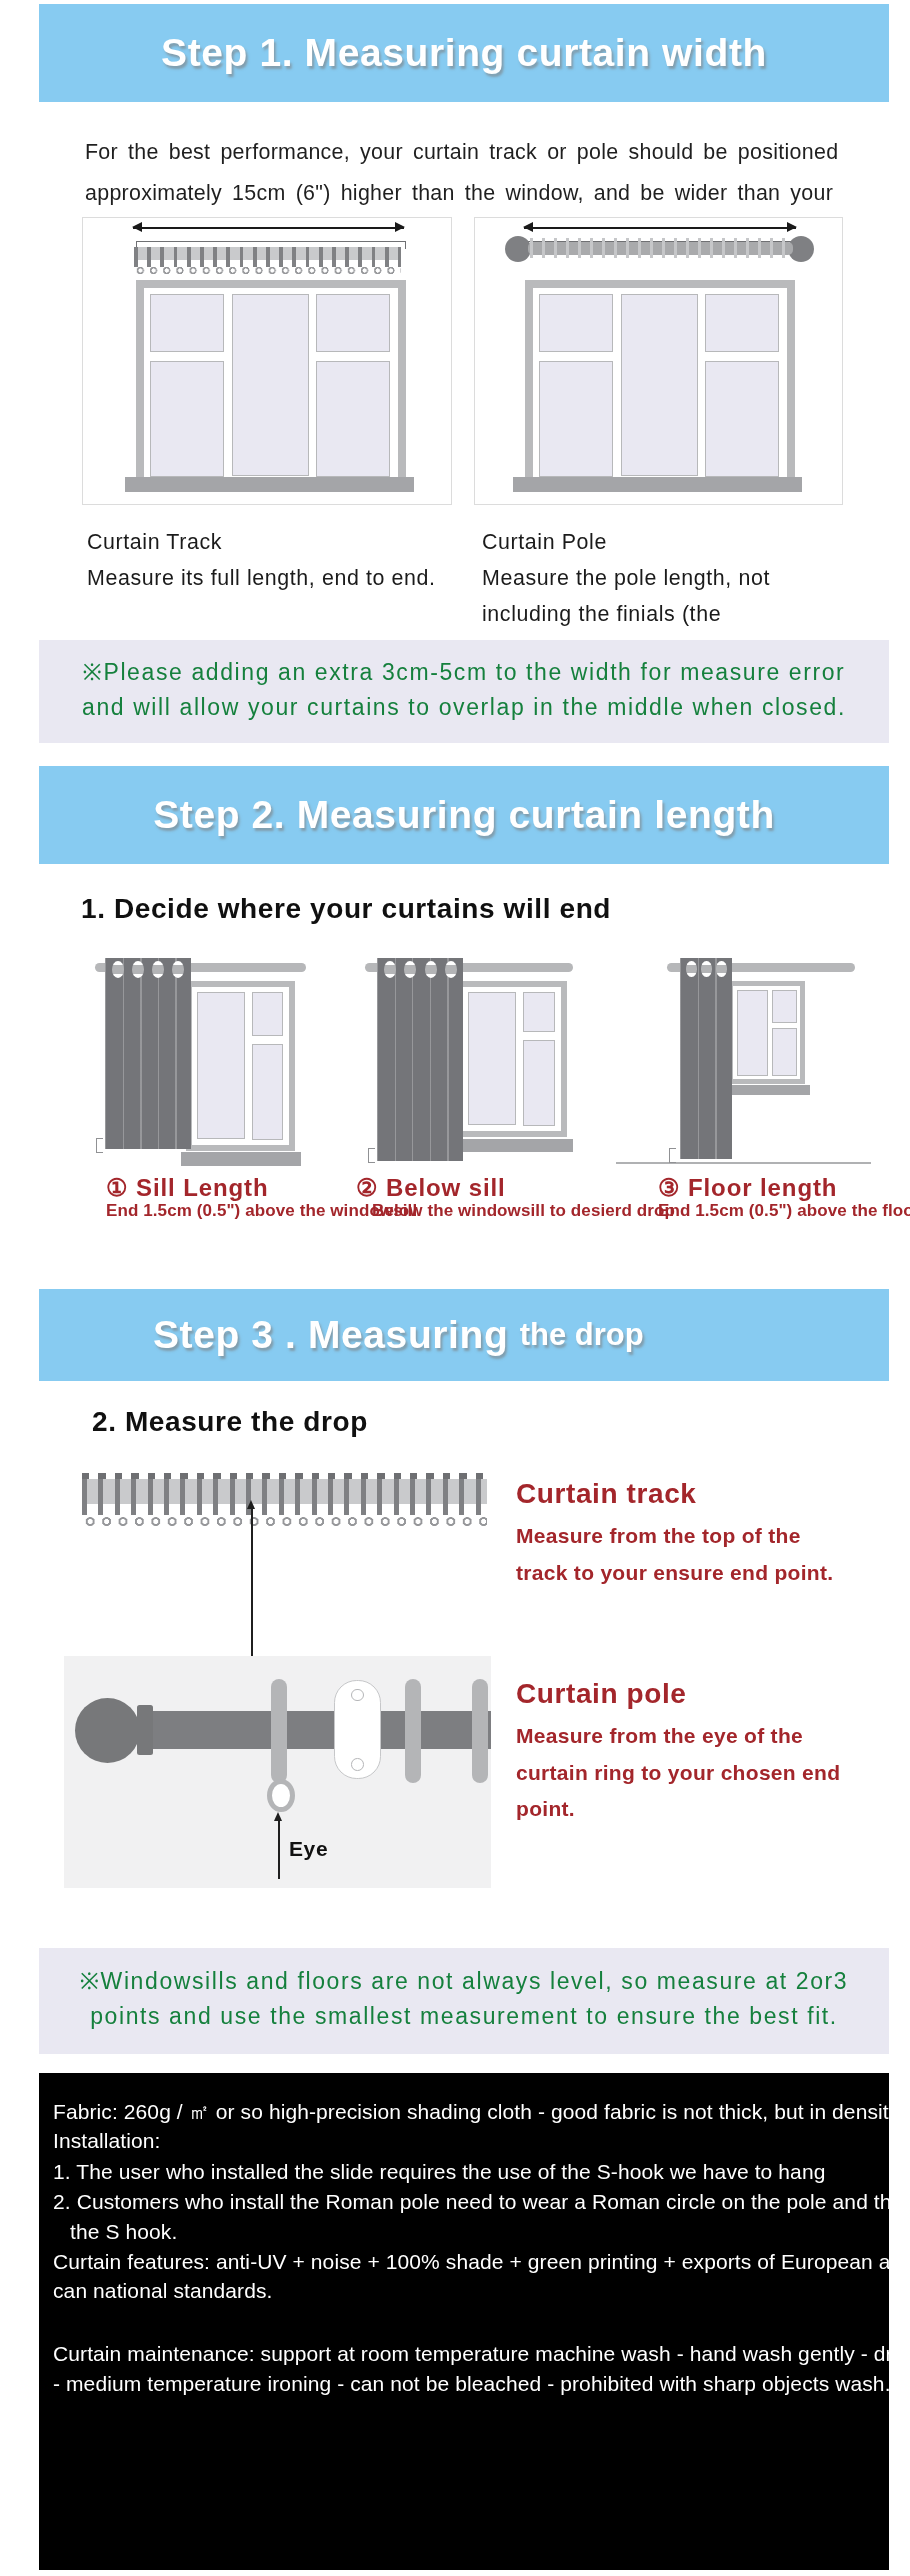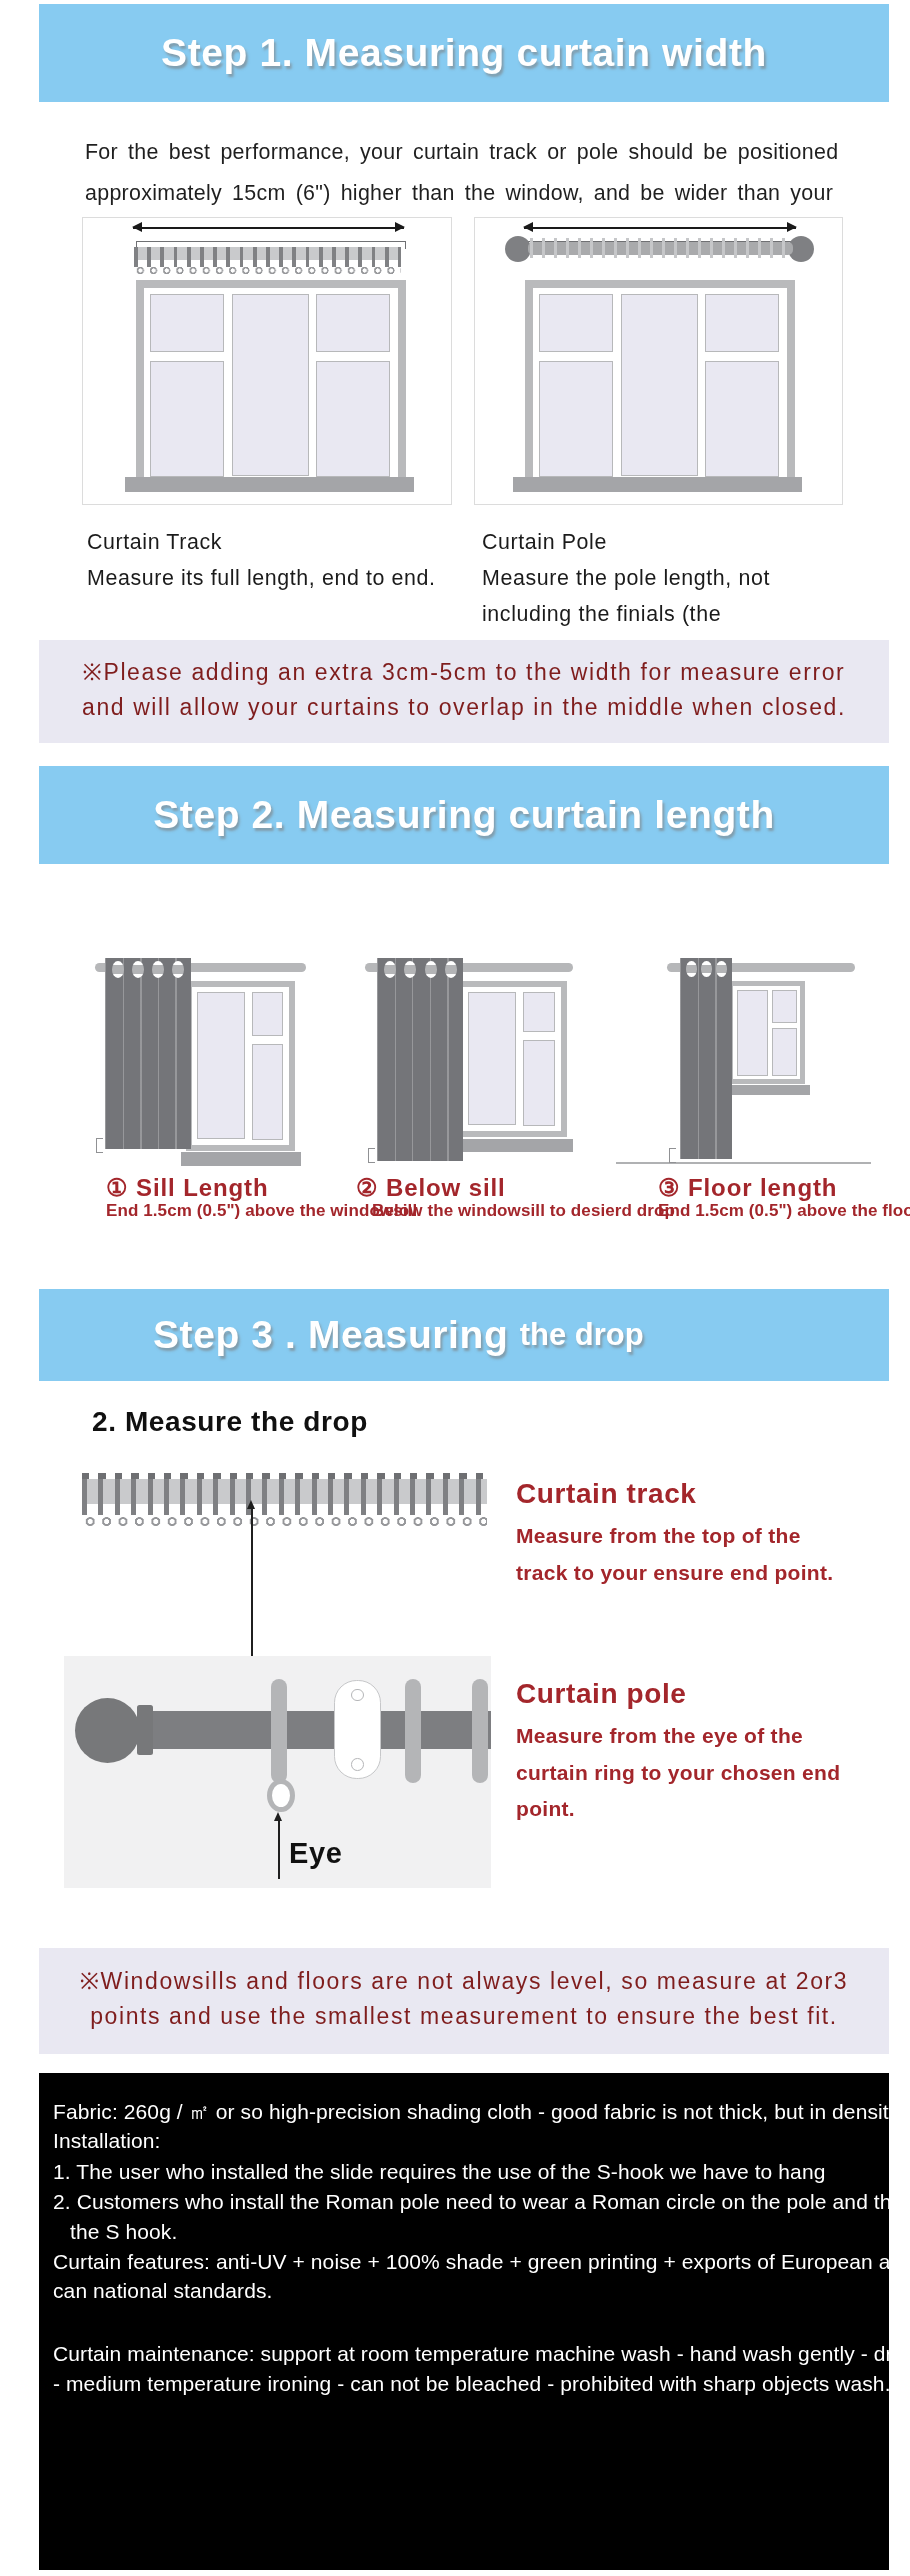--- a/index.html
+++ b/index.html
@@ -10,21 +10,21 @@
         color:#ffffff;font-weight:bold;font-size:39px;letter-spacing:0.6px;
         display:flex;align-items:center;justify-content:center;
         text-shadow:1.9px 2.5px 2.5px rgba(125,125,125,.6);white-space:nowrap;}
   .band.left{justify-content:flex-start;padding-left:114px;box-sizing:border-box;text-align:center;}
   .band .sub{font-size:31px;margin-left:11.3px;letter-spacing:0;}
   
   .intro{position:absolute;left:85px;width:786px;font-size:21.4px;color:#1f1f1f;
          letter-spacing:0.3px;word-spacing:3.8px;white-space:nowrap;}
   .caption{position:absolute;font-size:21.4px;color:#1b1b1b;letter-spacing:0.6px;white-space:nowrap;}
   .note{position:absolute;left:39px;width:850px;background:#e9e8f2;}
-  .note div{position:absolute;width:100%;text-align:center;color:#7f1d1d;font-size:23px;
+  .note div{position:absolute;width:100%;text-align:center;color:#15803d;font-size:23px;
             letter-spacing:1.6px;white-space:nowrap;}
   .subhead{position:absolute;font-weight:bold;color:#101010;font-size:28px;letter-spacing:0.6px;white-space:nowrap;}
   .redtitle{position:absolute;color:#a3262b;font-weight:bold;font-size:28px;letter-spacing:0.6px;white-space:nowrap;}
   .reddesc{position:absolute;color:#a3262b;font-weight:bold;font-size:21px;letter-spacing:0.3px;white-space:nowrap;}
   .dlabel{position:absolute;color:#a3262b;font-weight:bold;font-size:24px;letter-spacing:0.9px;white-space:nowrap;}
   .ddesc{position:absolute;color:#a3262b;font-weight:bold;font-size:17px;letter-spacing:0.1px;white-space:nowrap;}
   
   .panel{position:absolute;background:#ffffff;border:1.3px solid #dcdcdc;box-sizing:border-box;}
   .gpanel{position:absolute;background:#f1f1f2;}
   
@@ -62,21 +62,21 @@
            background-image:repeating-linear-gradient(90deg,rgba(255,255,255,.25) 0 1.3px,rgba(0,0,0,0) 1.3px 17.6px);}
   .grom{position:absolute;width:12px;height:17px;border-radius:50%;
         background:linear-gradient(#ffffff 26%,#b3b4b6 26% 74%,#ffffff 74%);}
   .grom.sm{width:10.7px;height:15.7px;}
   
   .bigpole{position:absolute;background:#7d7e81;}
   .ringcap{position:absolute;width:16.4px;height:104px;background:#b4b5b7;border-radius:8.2px;}
   .plate{position:absolute;width:47px;height:99px;background:#ffffff;border:1.9px solid #c6c7c9;border-radius:22.6px;box-sizing:border-box;}
   .hole{position:absolute;width:12.6px;height:12.6px;border:1.9px solid #b5b6b8;border-radius:50%;background:#ffffff;box-sizing:border-box;}
   .eyering{position:absolute;width:28px;height:33px;border:5.7px solid #b4b5b7;border-radius:50%;background:#ffffff;box-sizing:border-box;}
-  .eyelabel{position:absolute;font-weight:bold;font-size:29px;color:#111111;letter-spacing:0.6px;}
+  .eyelabel{position:absolute;font-weight:bold;font-size:21px;color:#111111;letter-spacing:0.6px;}
   .floorline{position:absolute;background:#b0b1b3;}
   
   .info{position:absolute;left:39px;top:2073px;width:850px;height:497px;background:#000000;}
   .info div{position:absolute;left:14px;color:#ffffff;font-size:21px;letter-spacing:0.1px;white-space:nowrap;}
   .info div.indent{left:31px;}
 </style>
 </head>
 <body>
 
 <div class="page">
@@ -129,20 +129,21 @@
 
   <div class="note" style="top:640px;height:103px;">
     <div style="top:15px;">※Please adding an extra 3cm-5cm to the width for measure error</div>
     <div style="top:54px;">and will allow your curtains to overlap in the middle when closed.</div>
   </div>
 
   <div class="band" style="top:766px;">
     <span>Step 2. Measuring curtain length</span>
   </div>
 
+  <div class="subhead" style="left:81px;top:893px;">1. Decide where your curtains will end</div>
 
   <div class="rod" style="left:95px;top:963px;width:211px;height:9.4px;"></div>
   <div class="win" style="left:186px;top:981px;width:109px;height:170px;border-width:6.3px;">
     <div class="pane" style="left:5px;top:5px;width:48px;height:147px;"></div>
     <div class="pane" style="left:60px;top:5px;width:31px;height:44px;"></div>
     <div class="pane" style="left:60px;top:57px;width:31px;height:96px;"></div>
   </div>
   <div class="sill" style="left:181px;top:1152px;width:120px;height:14px;"></div>
   <div class="curtain" style="left:105px;top:958px;width:86px;height:191px;"></div>
   <span class="grom" style="left:112px;top:961px;"></span>

